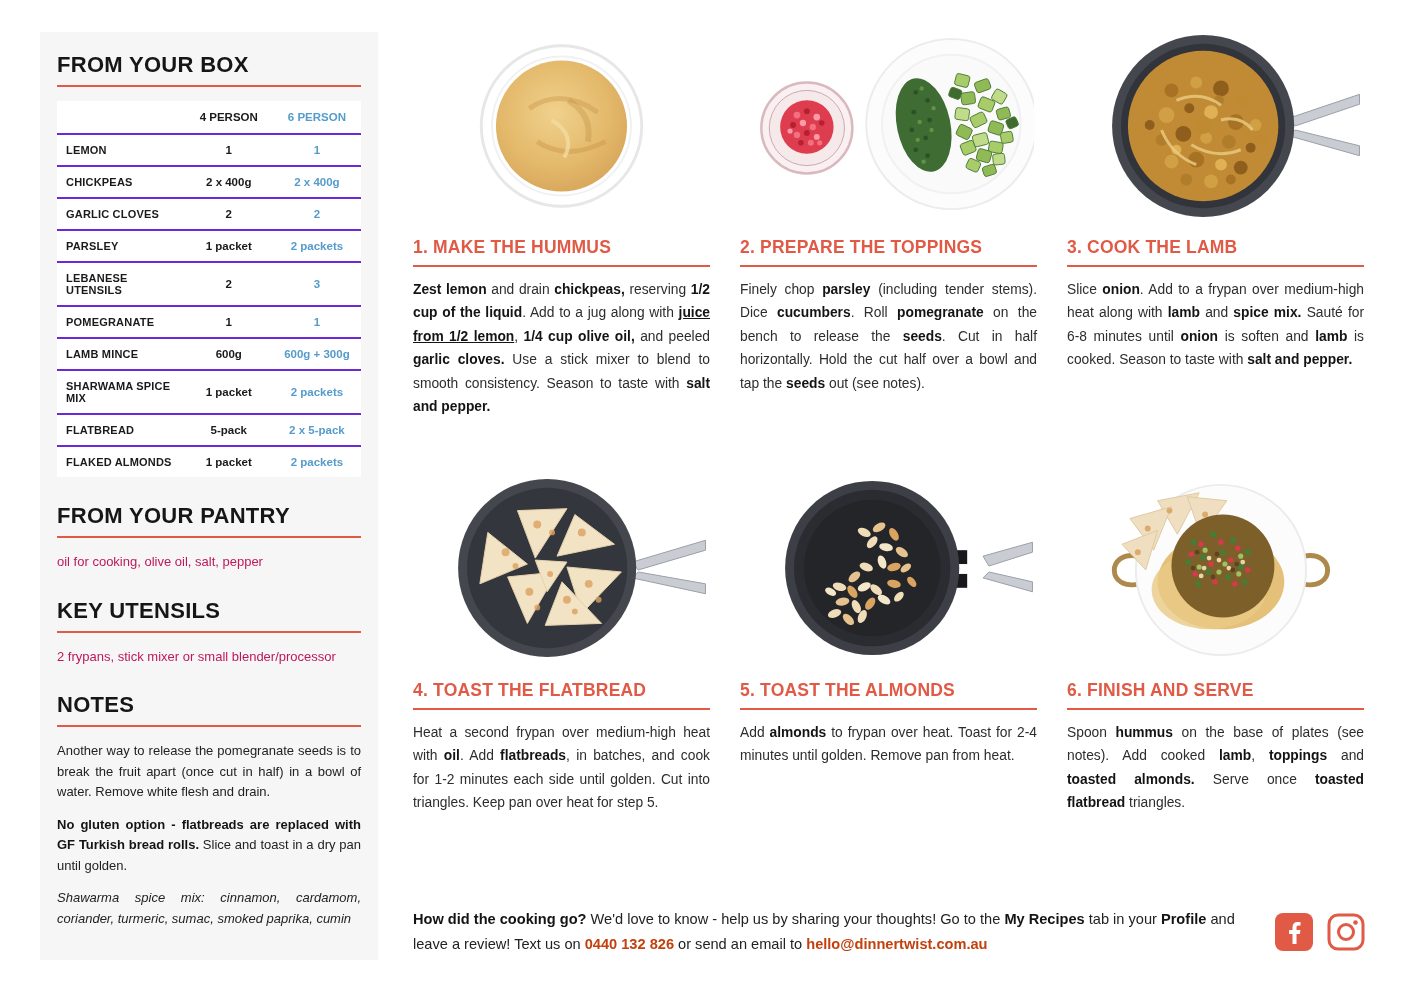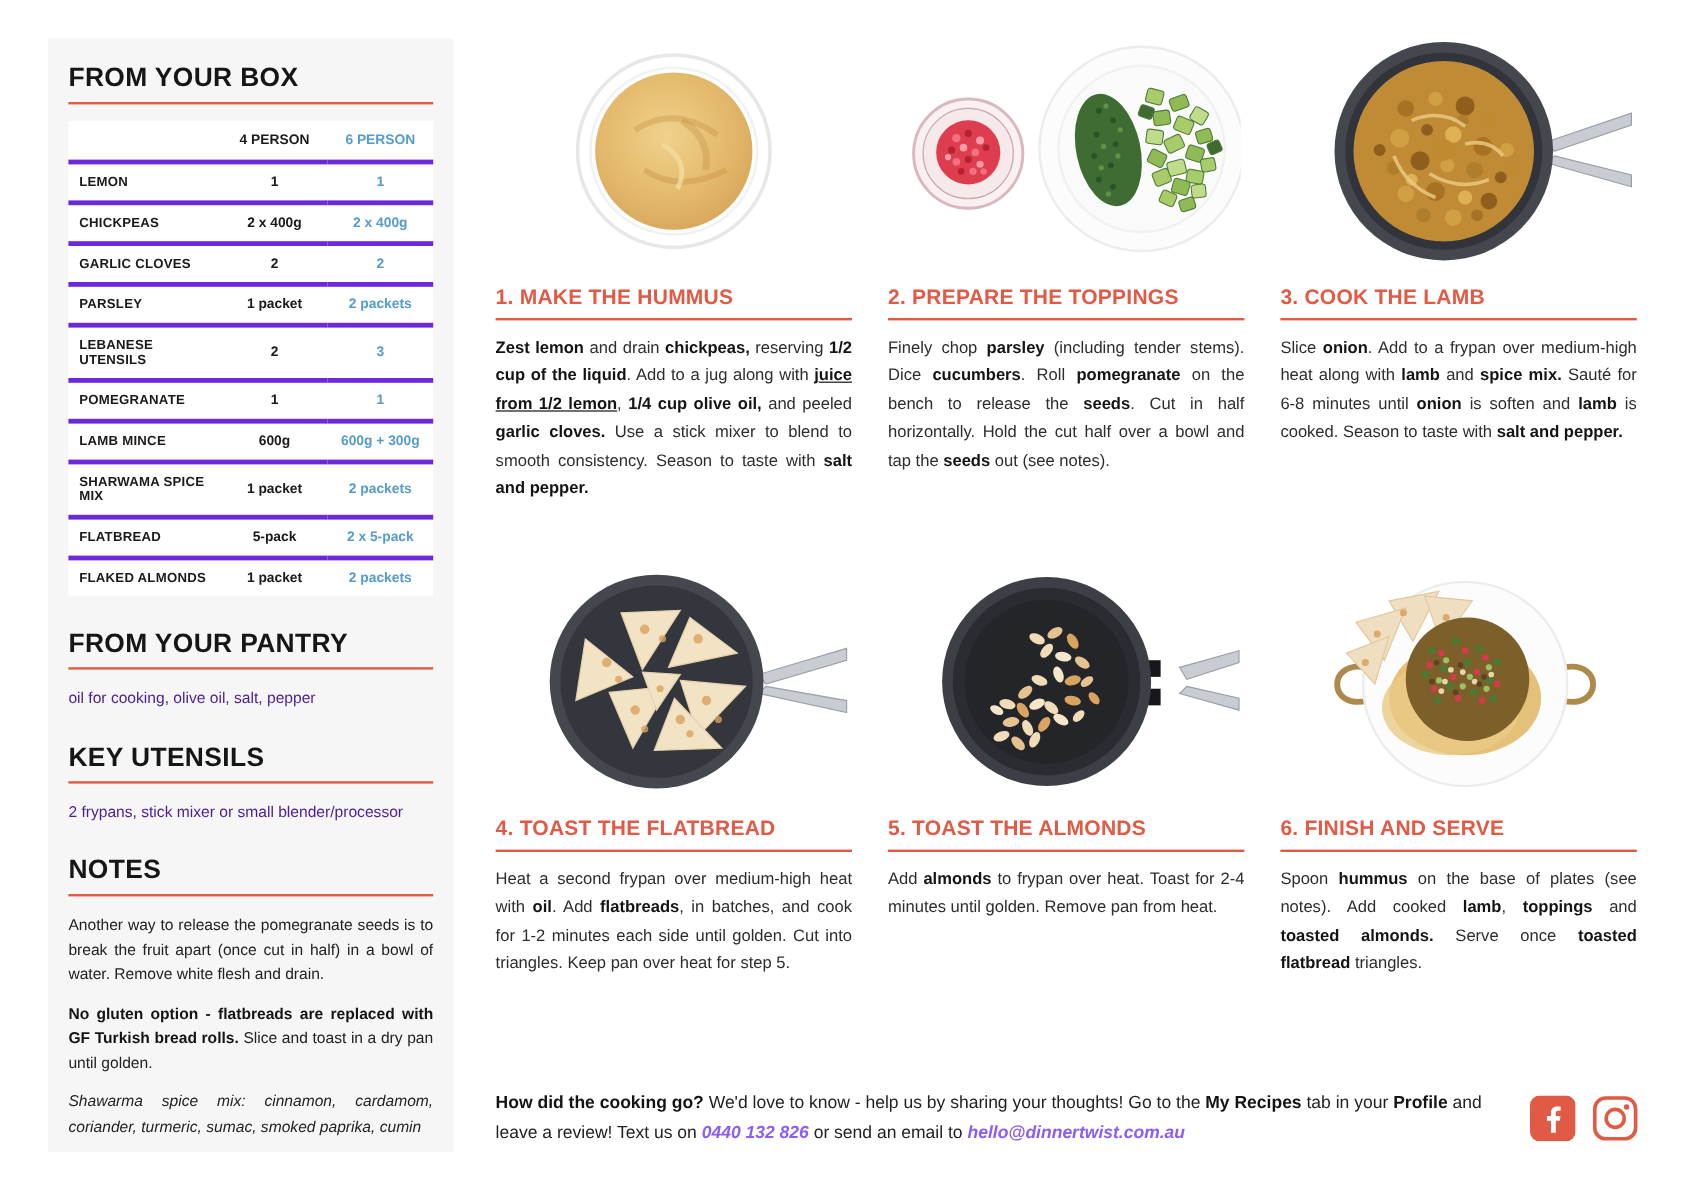--- a/index.html
+++ b/index.html
@@ -4,21 +4,21 @@
 <style>
   html,body{margin:0;padding:0;}
   body{
     width:1403px;height:992px;background:#ffffff;
     font-family:"Liberation Sans",sans-serif;color:#2d2d2d;
     position:relative;overflow:hidden;
   }
   .b{font-weight:bold;color:#141414;text-align:center;}
   .u{text-decoration:underline;}
   .i{font-style:italic;}
-  .accent{color:#8b5cf6;font-style:italic;}
+  .accent{color:#c2410c;}
 
   
   .sidebar{
     position:absolute;left:40px;top:32px;width:338px;height:928px;
     background:#f6f6f6;box-sizing:border-box;padding:20px 17px;
   }
   .side-h{
     font-size:22px;font-weight:bold;color:#161616;letter-spacing:.3px;
     margin:0 0 7px 0;
   }
@@ -26,22 +26,22 @@
   .side-rule{margin-bottom:14px;}
   .box-table{
     width:100%;background:#ffffff;border-collapse:collapse;
     font-size:11.5px;color:#1a1a1a;margin-bottom:26px;
   }
   .box-table th{padding:10px 6px;font-weight:bold;}
   .box-table td{padding:9px 6px;}
   .box-table .ing,.box-table .ing-h{text-align:left;width:42%;font-weight:bold;font-size:11px;letter-spacing:.2px;padding-left:9px;}
   .box-table .p4,.box-table .p4h{text-align:center;font-weight:bold;width:29%;}
   .box-table .p6,.box-table .p6h{text-align:center;font-weight:bold;width:29%;color:#559BCB;}
-  .box-table tbody tr{border-top:4px solid #6d28d9;}
-  .side-text{font-size:13px;line-height:1.5;margin:12px 0 26px 0;color:#4c1d95;}
+  .box-table tbody tr{border-top:2px solid #6d28d9;}
+  .side-text{font-size:13px;line-height:1.5;margin:12px 0 26px 0;color:#be185d;}
   .side-note{font-size:13px;line-height:1.58;margin:12px 0 10px 0;text-align:justify;color:#222;}
 
   
   .main{position:absolute;left:413px;top:28px;width:952px;}
   .steps{display:grid;grid-template-columns:297px 297px 297px;column-gap:30px;row-gap:52px;}
   .step-image{height:195px;display:flex;align-items:center;justify-content:center;margin-bottom:14px;}
   .step-h{color:#E05A45;font-size:17.5px;font-weight:bold;letter-spacing:.2px;margin:0 0 7px 0;}
   .step-rule{margin-bottom:11px;}
   .step-text{font-size:13.8px;line-height:1.7;text-align:justify;margin:0;color:#2d2d2d;}
 

